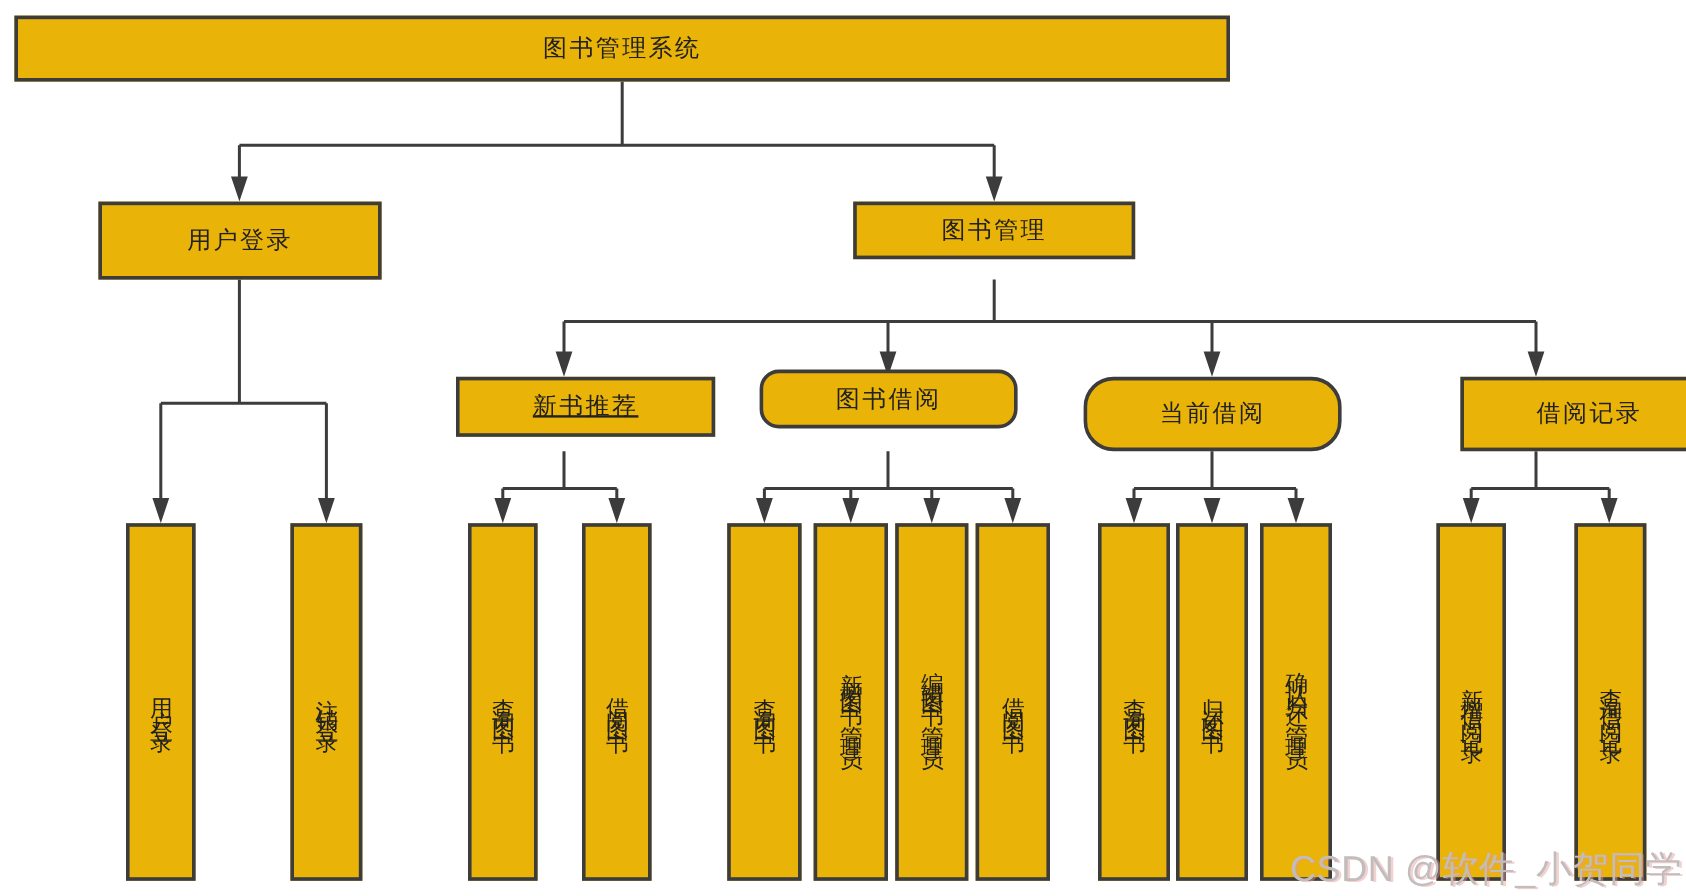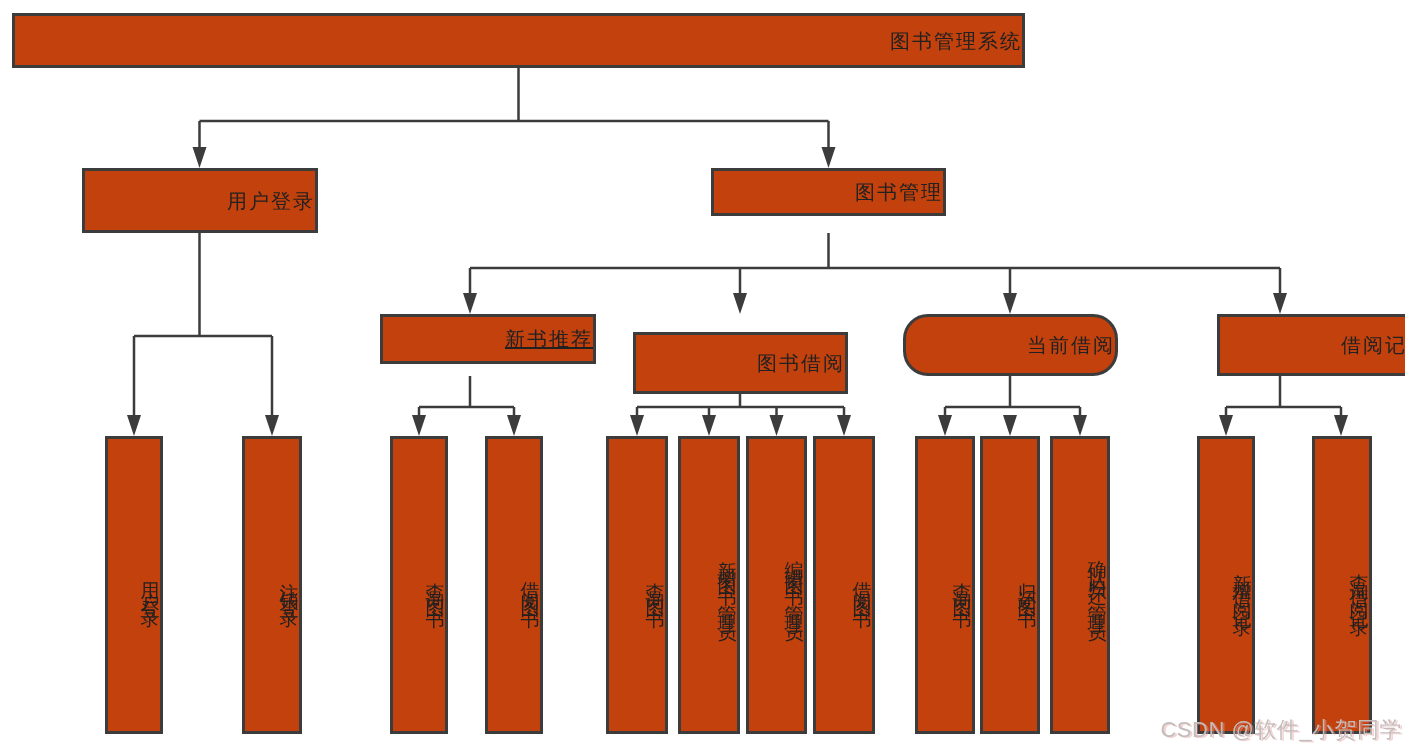--- a/index.html
+++ b/index.html
@@ -16,23 +16,23 @@
     color:var(--text);
     overflow:hidden;
   }
   .connectors{
     position:absolute;left:0;top:0;width:1405px;height:747px;
     pointer-events:none;
   }
   .box{
     box-sizing:border-box;
     position:absolute;
-    background:#c2410c;
+    background:#eab308;
     border:3px solid var(--line);
-    display:flex;align-items:center;justify-content:flex-end;
+    display:flex;align-items:center;justify-content:center;
     z-index:2;
   }
   .hlabel{
     font-size:20px;
     letter-spacing:2px;
     white-space:nowrap;
     line-height:1;
   }
   .leaf span{
     writing-mode:vertical-rl;
@@ -40,41 +40,41 @@
     font-size:19px;
     letter-spacing:9px;
     line-height:1;
     white-space:nowrap;
   }
   
   .n-root{left:12px;top:13px;width:1013px;height:55px;}
   .n-user-login{left:82px;top:168px;width:236px;height:65px;}
   .n-book-mgmt{left:711px;top:168px;width:235px;height:48px;}
   .n-recommend{left:380px;top:314px;width:216px;height:50px;text-decoration:underline;}
-  .n-borrow{left:633px;top:332px;width:215px;height:62px;}
+  .n-borrow{left:633px;top:308px;width:215px;height:49px;border-radius:16px;}
   .n-current{left:903px;top:314px;width:215px;height:62px;border-radius:25px;}
   .n-records{left:1173px;top:314px;width:215px;height:62px;margin-left:44px;}
   .leaf{top:436px;height:298px;}
   .lf-a1{left:105px;width:58px;}
   .lf-a2{left:242px;width:60px;}
   .lf-b1{left:390px;width:58px;}
   .lf-b2{left:485px;width:58px;}
   .lf-c1{left:606px;width:62px;}
   .lf-c2{left:678px;width:62px;}
   .lf-c3{left:746px;width:61px;}
   .lf-c4{left:813px;width:62px;}
   .lf-d1{left:915px;width:60px;}
   .lf-d2{left:980px;width:60px;}
   .lf-d3{left:1050px;width:60px;}
   .lf-e1{left:1197px;width:58px;}
   .lf-e2{left:1312px;width:60px;}
   .watermark{
     position:absolute;
     right:3px;bottom:2px;
-    font-size:22px;
+    font-size:30px;
     letter-spacing:0.5px;
     color:#c1bdbd;
     text-shadow:2px 1px 0 rgba(233,150,150,0.45);
     z-index:5;
     white-space:nowrap;
     margin-left:32px;
   }
 </style>
 </head>
 <body>

